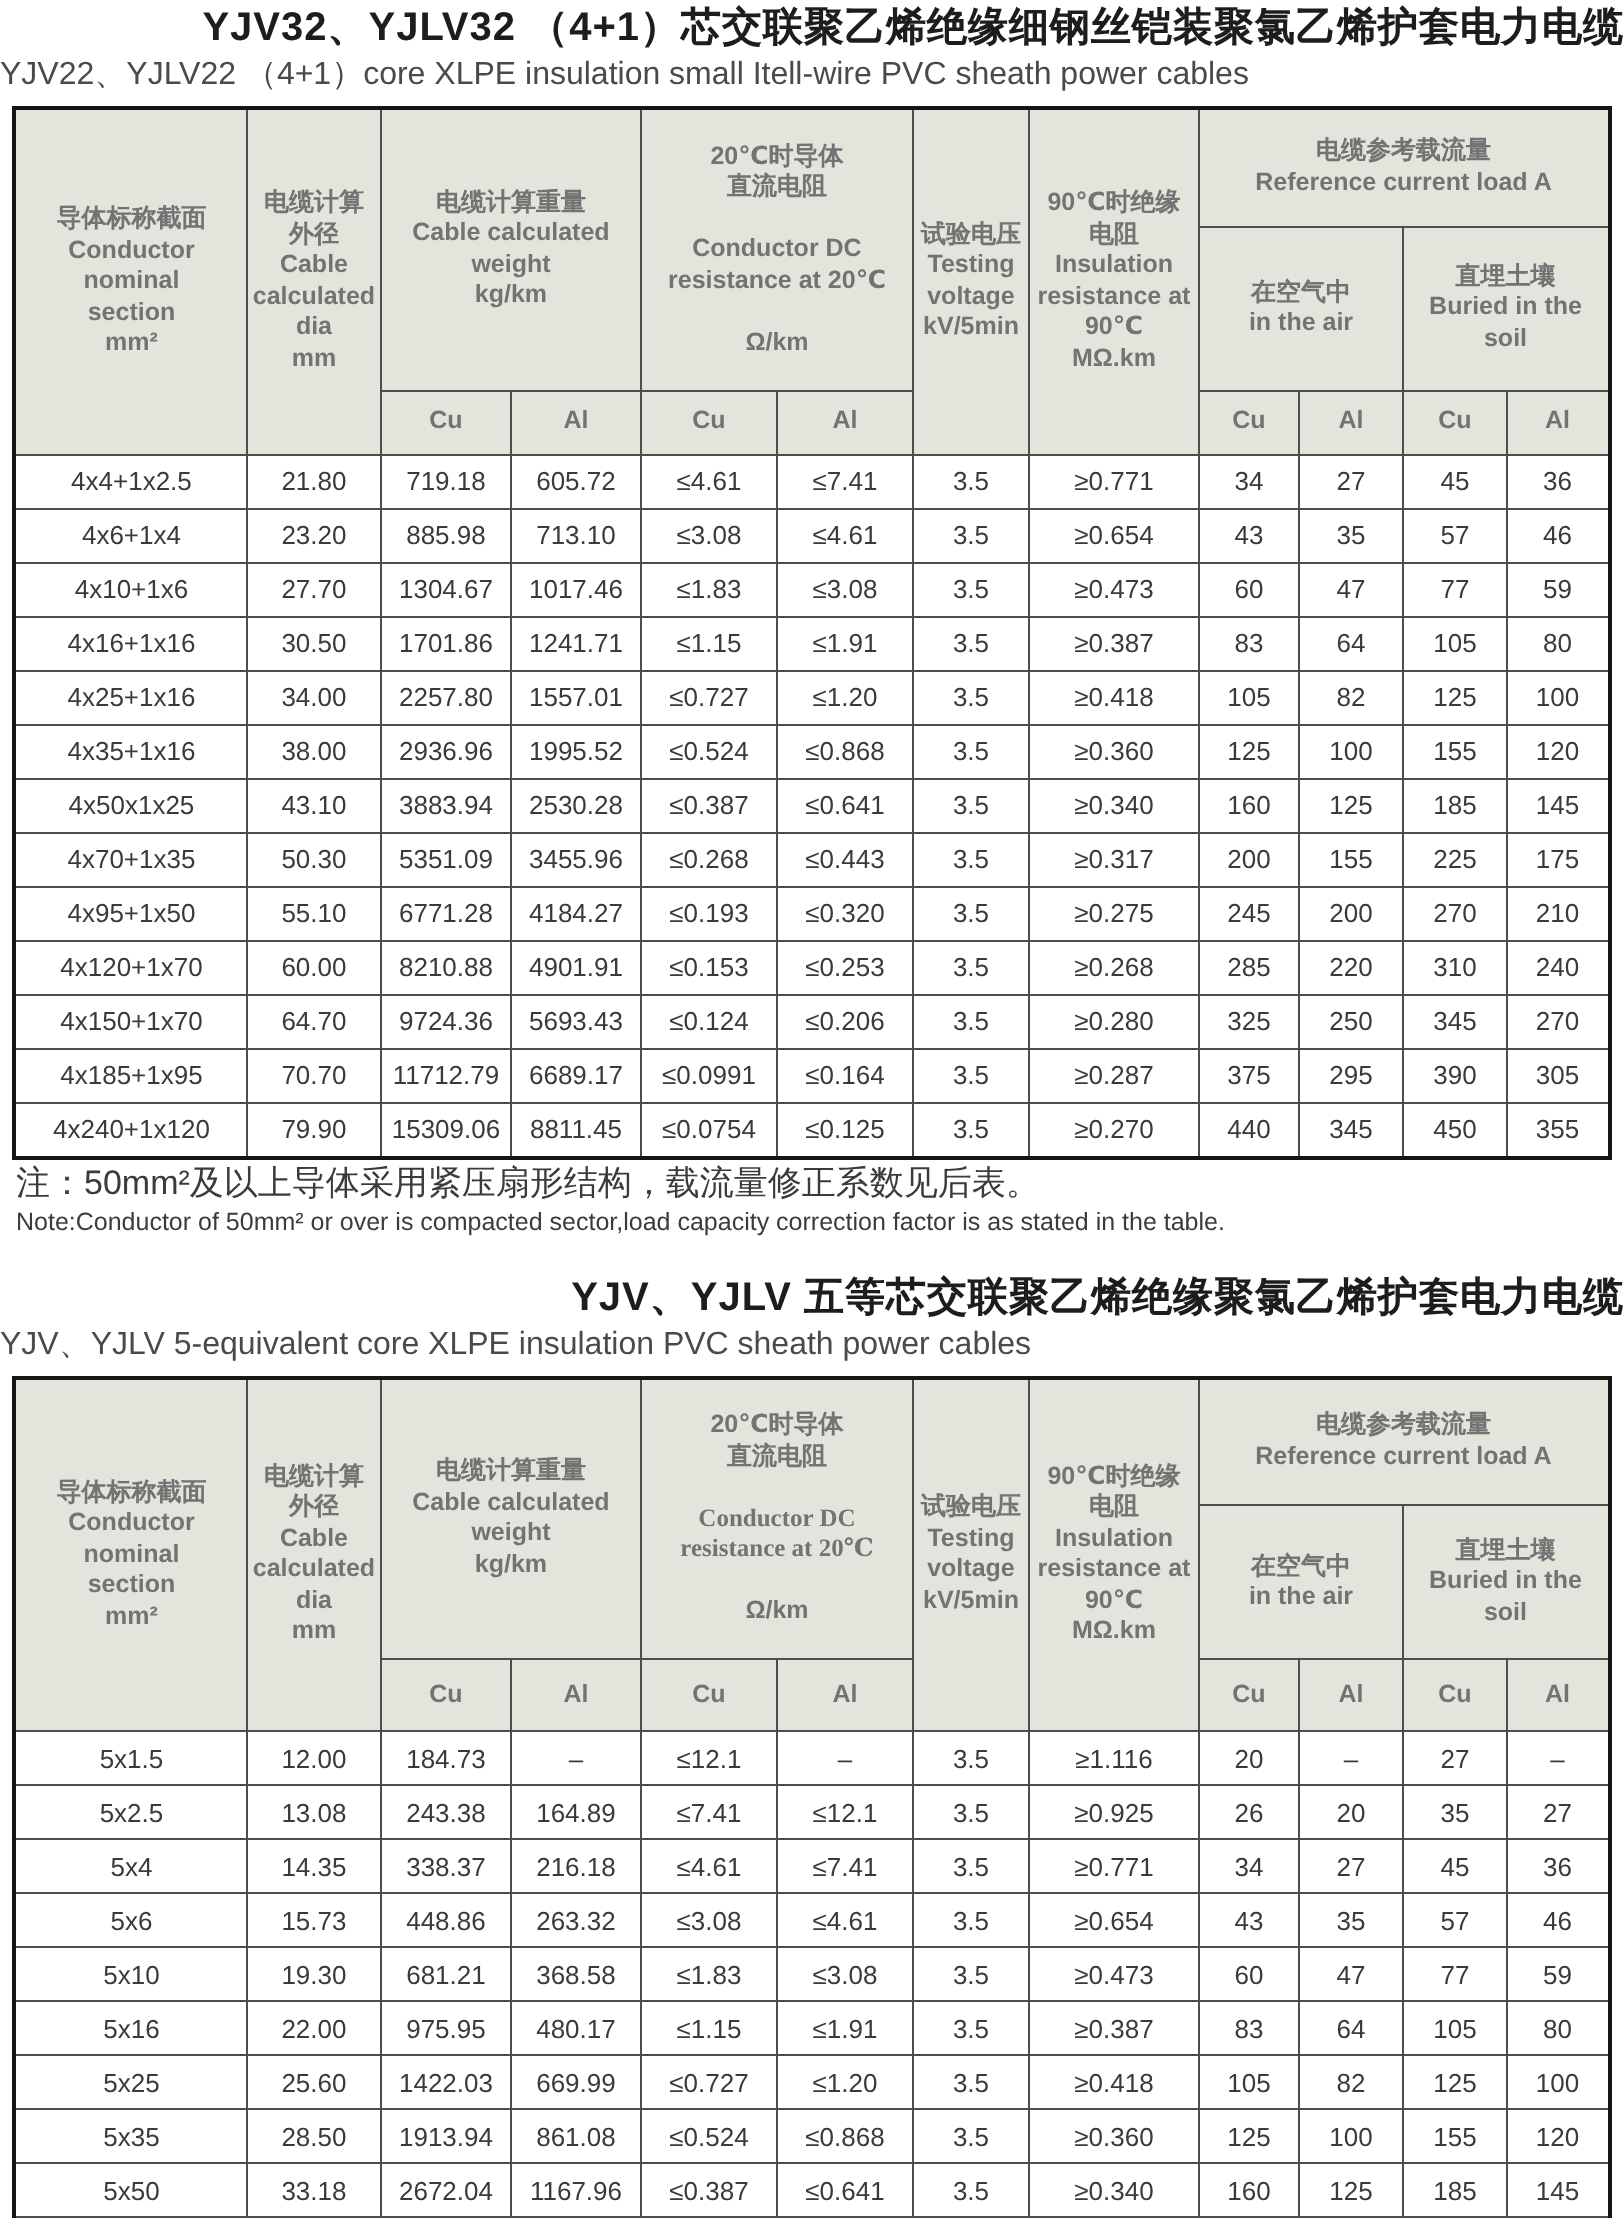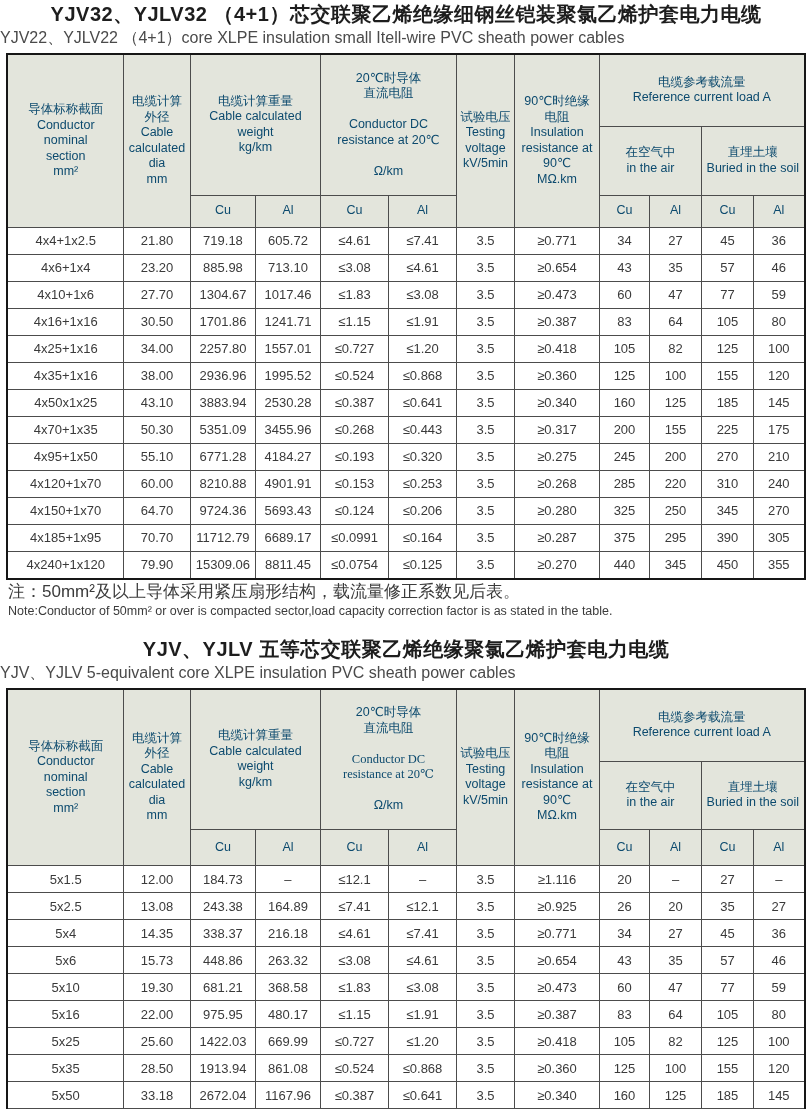--- a/index.html
+++ b/index.html
@@ -2,39 +2,39 @@
 <html><head>
 <meta charset="utf-8">
 <style>
   html,body{margin:0;padding:0;}
   body{
     width:812px;height:1109px;overflow:hidden;background:#ffffff;
     font-family:"Liberation Sans","DejaVu Sans",sans-serif;color:#333;
     box-sizing:border-box;
   }
   .title-zh{
-    text-align:center;font-weight:700;font-size:20px;line-height:25px;
+    text-align:right;font-weight:700;font-size:20px;line-height:25px;
     margin-top:2px;color:#1d1d1d;letter-spacing:0.5px;
   }
   .title-en{
     text-align:left;font-weight:400;font-size:16px;line-height:22px;
     color:#4a4a4a;
   }
   .t2-title{margin-top:18px;}
   table.spec{
     width:797px;margin:4px auto 0 auto;border-collapse:collapse;table-layout:fixed;
     border:2px solid #161616;
   }
   table.spec th,table.spec td{
     border:1px solid #4c4c4c;text-align:center;vertical-align:middle;
     padding:0 1px;overflow:hidden;
   }
   table.spec th{
-    background:#e3e5dc;font-weight:400;font-size:12.5px;line-height:15.5px;
-    color:#0c4a6e;white-space:pre-line;
+    background:#e3e5dc;font-weight:700;font-size:12.5px;line-height:15.5px;
+    color:#737373;white-space:pre-line;
   }
   table.spec td{
     font-size:13px;color:#3a3a3a;height:26px;background:#ffffff;
   }
   .t1 tr.h1 th{height:33px;}
   .t1 tr.h2 th{height:32px;}
   .t1 tr.h3 th{height:31px;}
   .t2 tr.h1 th{height:38px;}
   .t2 tr.h2 th{height:36px;}
   .t2 tr.h3 th{height:35px;}

